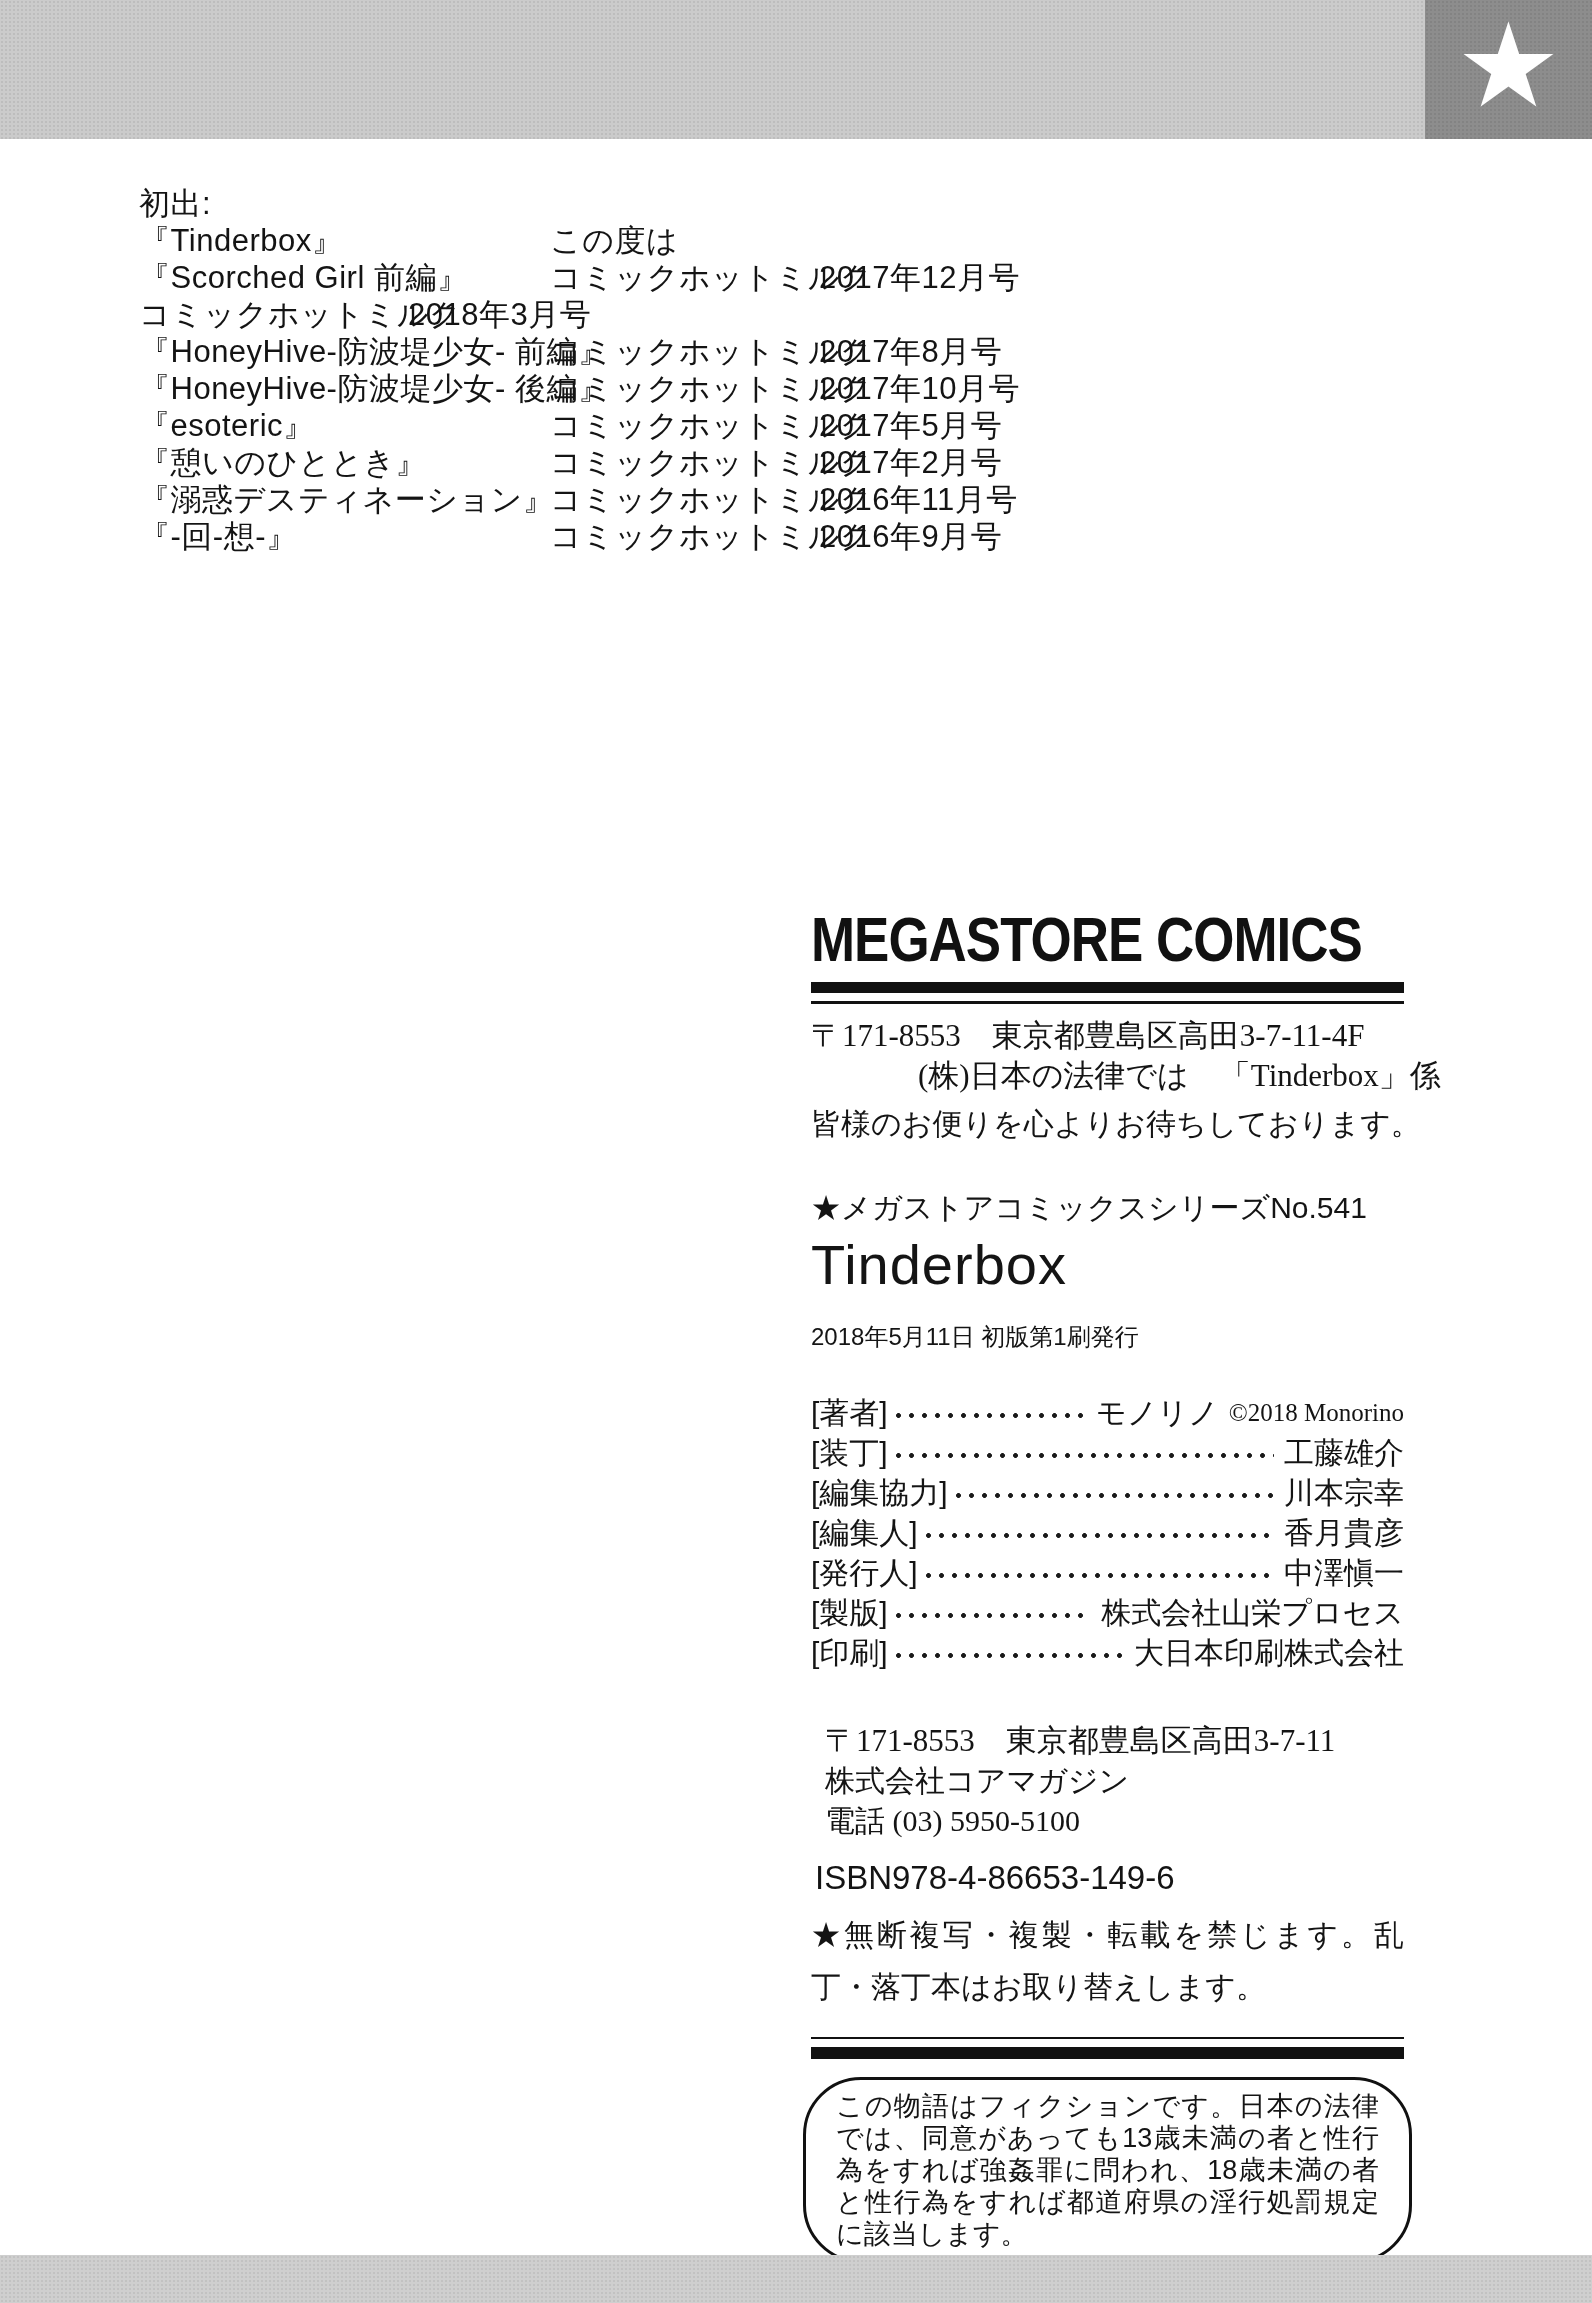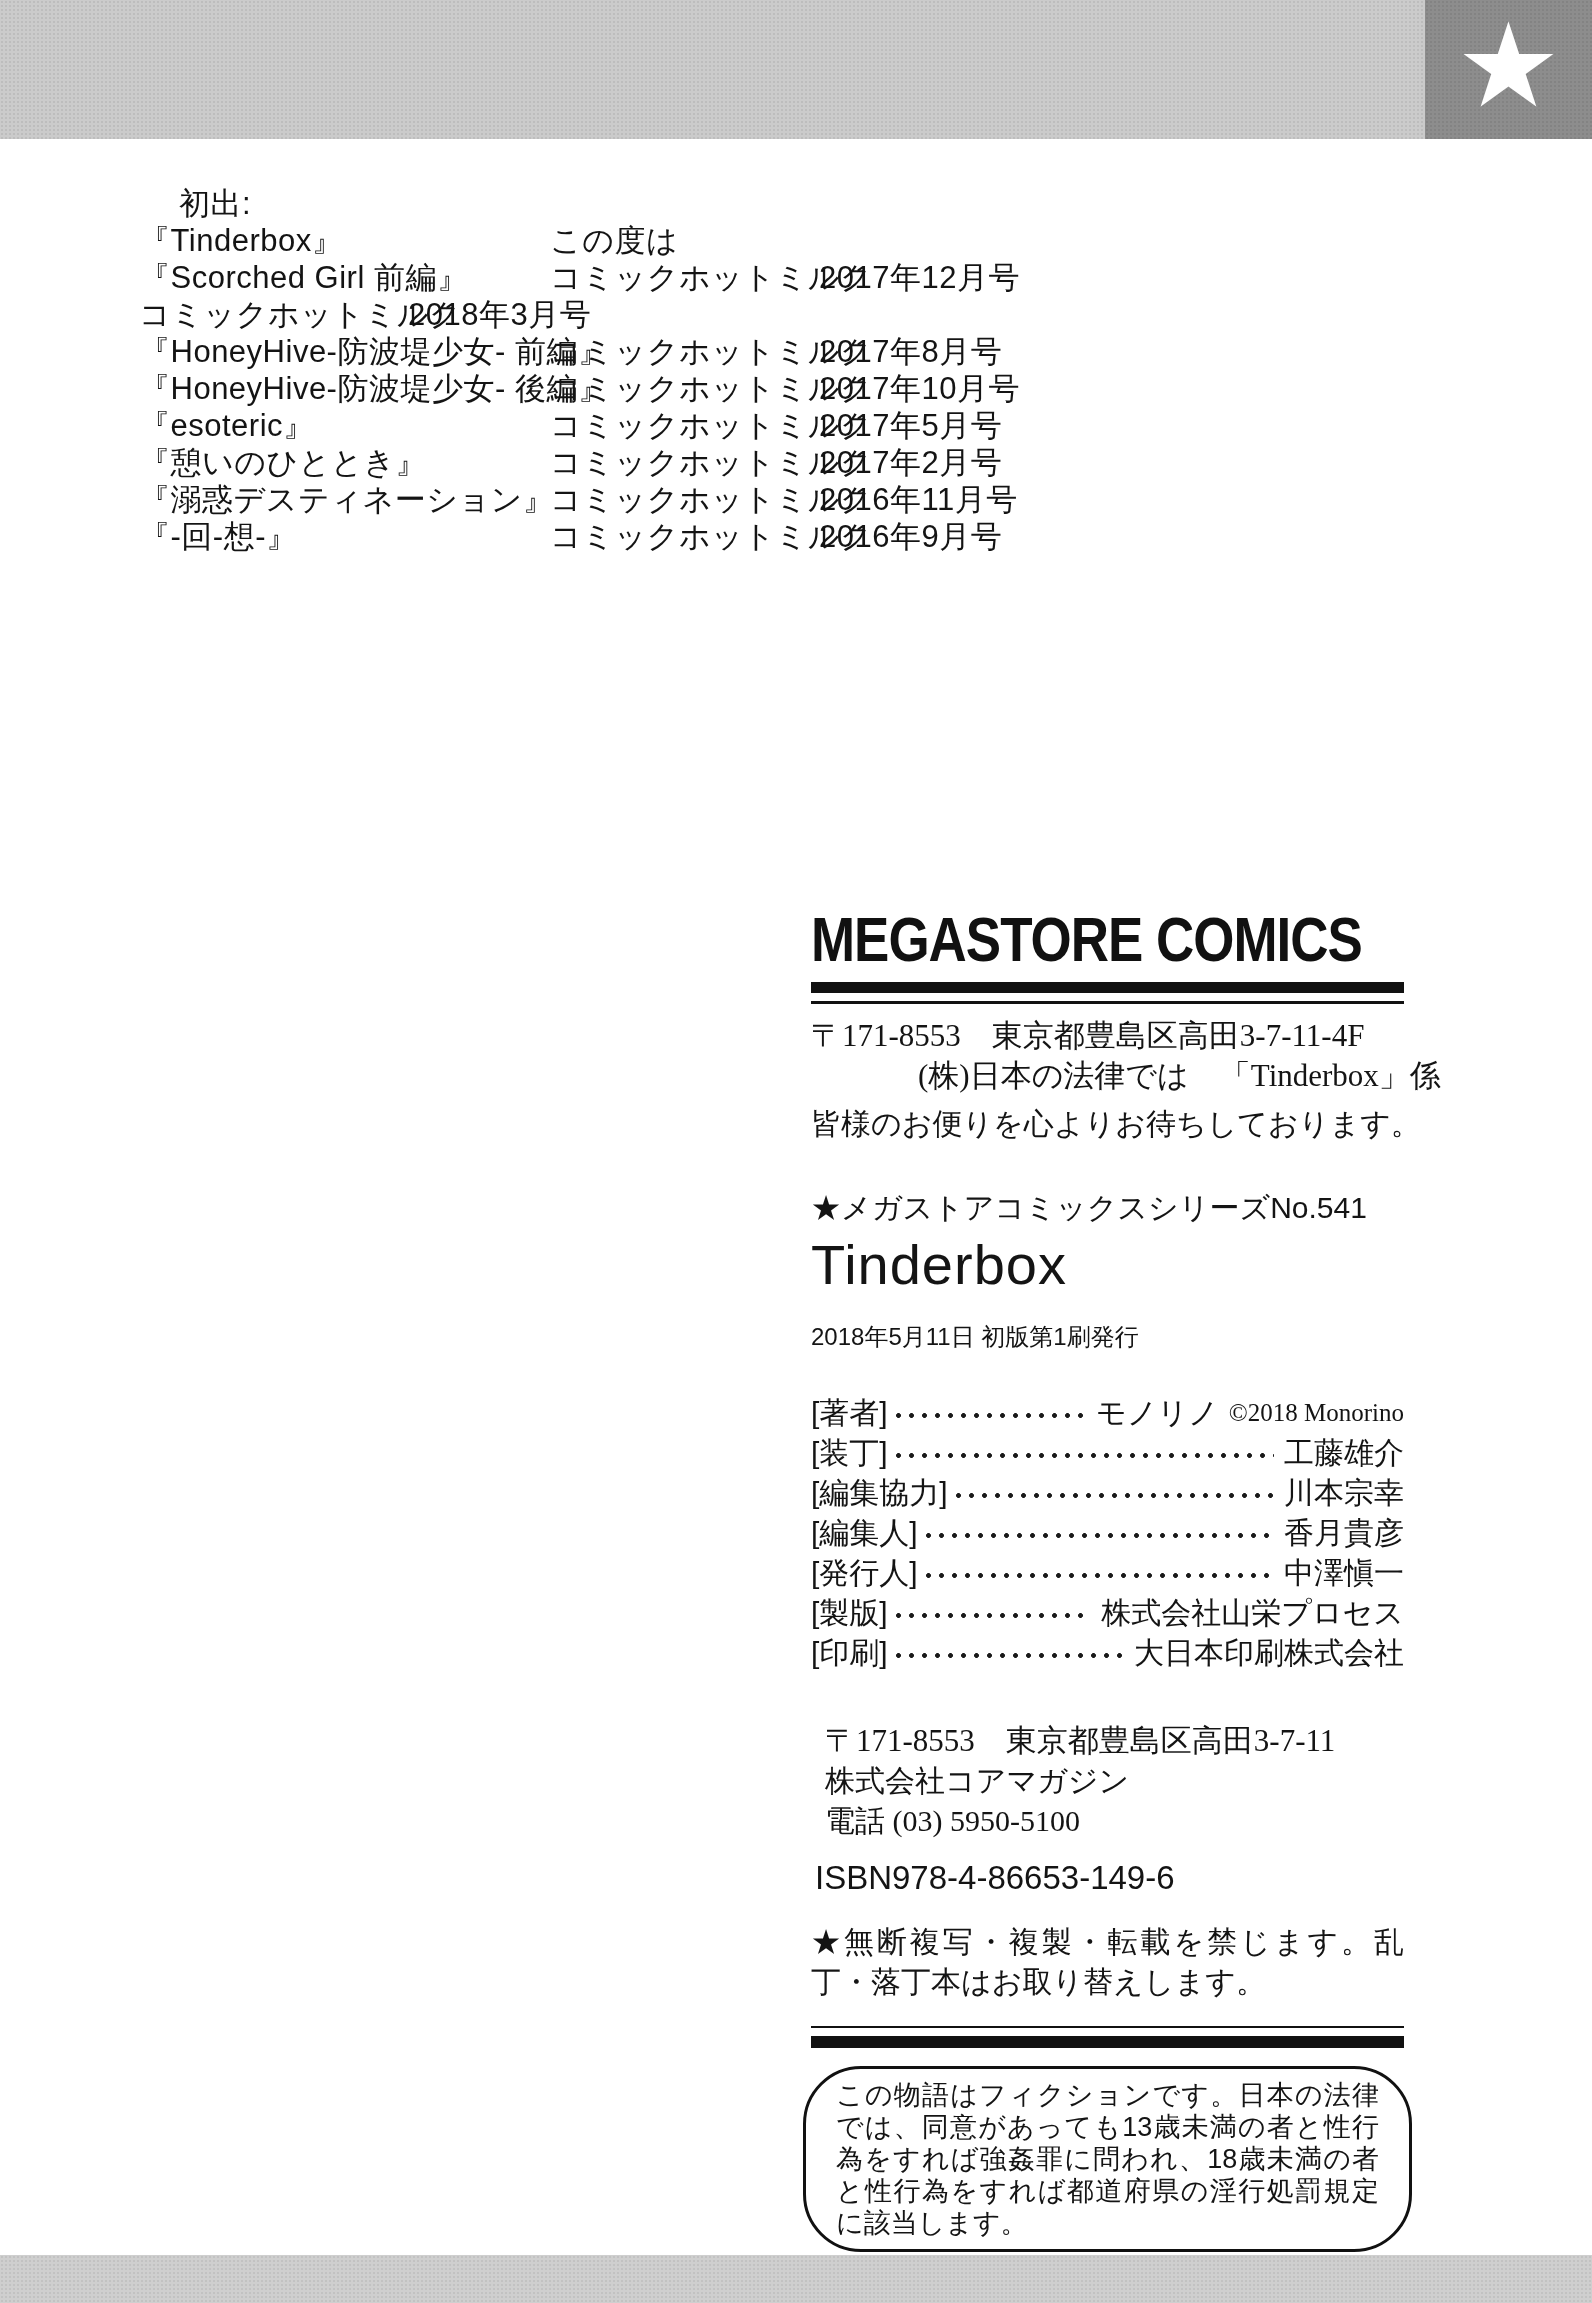--- a/index.html
+++ b/index.html
@@ -33,21 +33,21 @@
     position:absolute;left:0;top:2255px;width:1592px;height:49px;
     background-color:#cfcfcf;
     background-image:radial-gradient(circle,#c2c2c2 1px,transparent 1.2px);
     background-size:4px 4px;
   }
   
   .pub-list{
     position:absolute;left:139px;top:185px;width:1095px;
     font-size:31px;line-height:37px;letter-spacing:0.5px;
   }
-  .pub-heading{white-space:nowrap;margin-left:40px;}
+  .pub-heading{white-space:nowrap;}
   .pub-row{display:flex;white-space:nowrap;}
   .pub-title{width:411px;flex:0 0 411px;}
   .pub-magazine{width:269px;flex:0 0 269px;}
   .pub-issue{flex:1;}
   
   .colophon{position:absolute;left:811px;top:913px;width:593px;}
   .logo{
     font-size:54px;font-weight:bold;letter-spacing:-1px;
     transform:scale(0.98,1.16);transform-origin:left bottom;
     white-space:nowrap;color:#111111;
@@ -87,21 +87,21 @@
   .pub-postal{
     font-family:"Liberation Serif",serif;font-size:31px;line-height:40px;
     padding-left:14px;white-space:nowrap;margin-top:48px;
   }
   .pub-name{font-size:30px;line-height:40px;padding-left:14px;white-space:nowrap;}
   .pub-phone{
     font-size:30px;line-height:40px;padding-left:14px;white-space:nowrap;
     font-family:"Liberation Serif",serif;
   }
   .isbn{margin-top:18px;font-size:33px;padding-left:4px;white-space:nowrap;}
-  .warning{margin-top:25px;font-size:30px;line-height:40px;text-align:justify;}
+  .warning{margin-top:12px;font-size:30px;line-height:52px;text-align:justify;}
   .double-rule-thin{height:2px;background:#111111;margin-top:24px;}
   .double-rule-thick{height:12px;background:#111111;margin-top:8px;}
   .disclaimer-box{
     margin-top:18px;margin-left:-8px;width:609px;
     border:3px solid #111111;border-radius:58px;
     padding:10px 30px;box-sizing:border-box;
     font-size:27px;line-height:32px;text-align:justify;
     background:#ffffff;
   }
 </style>

